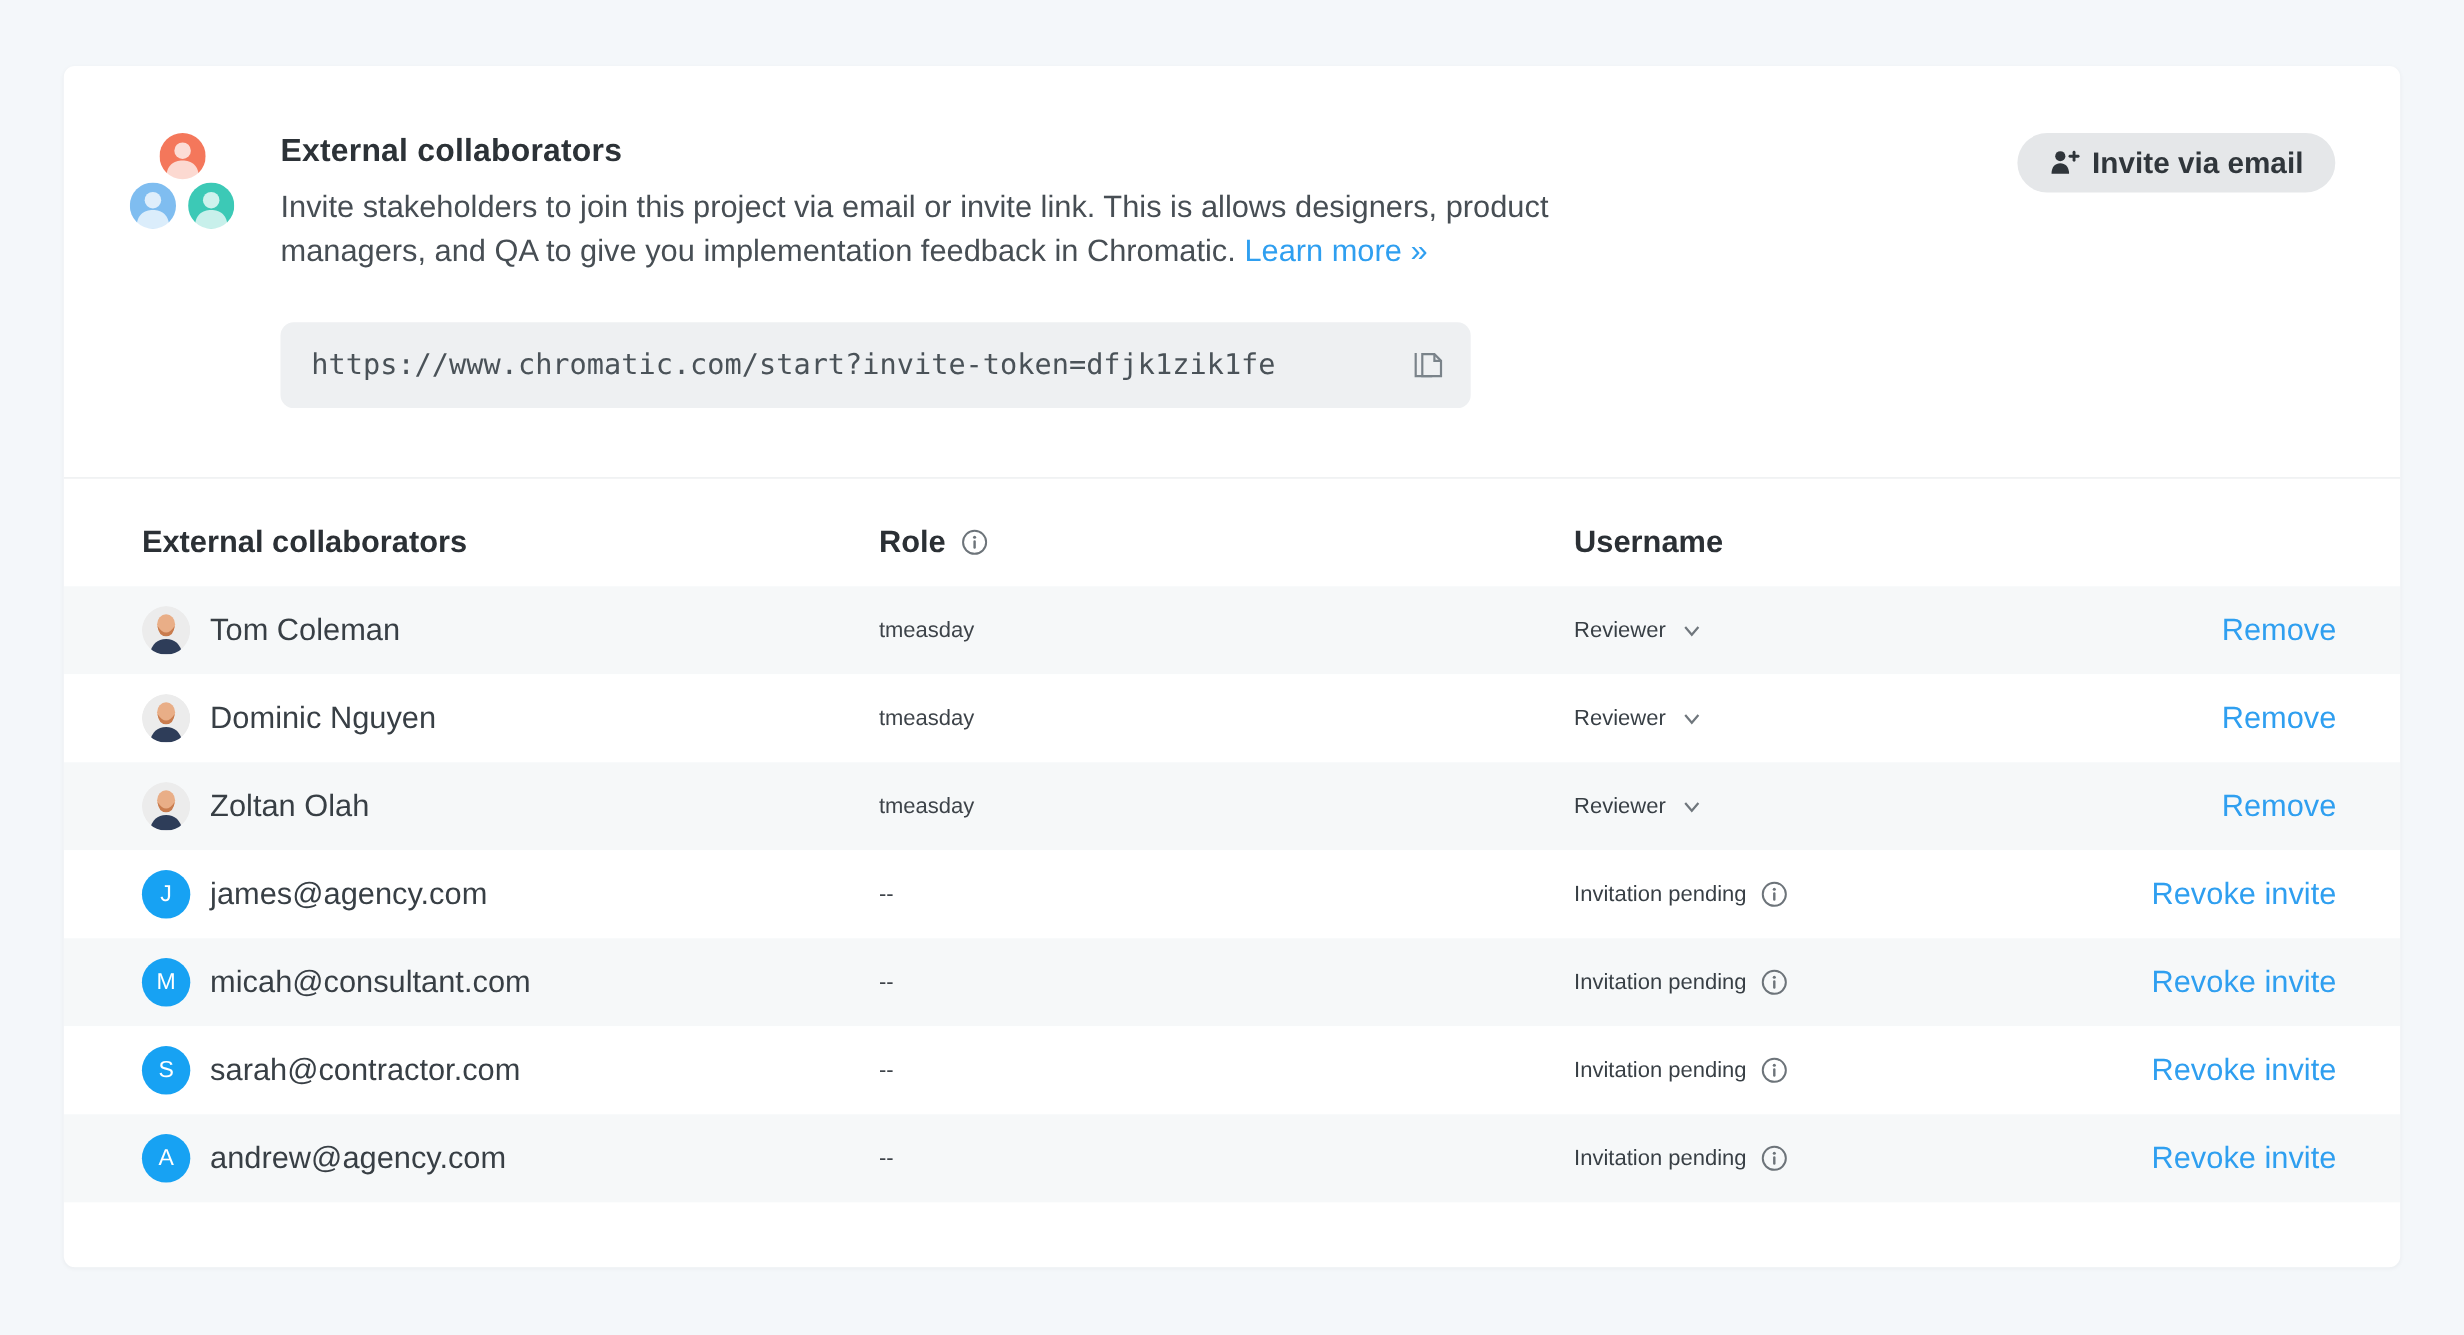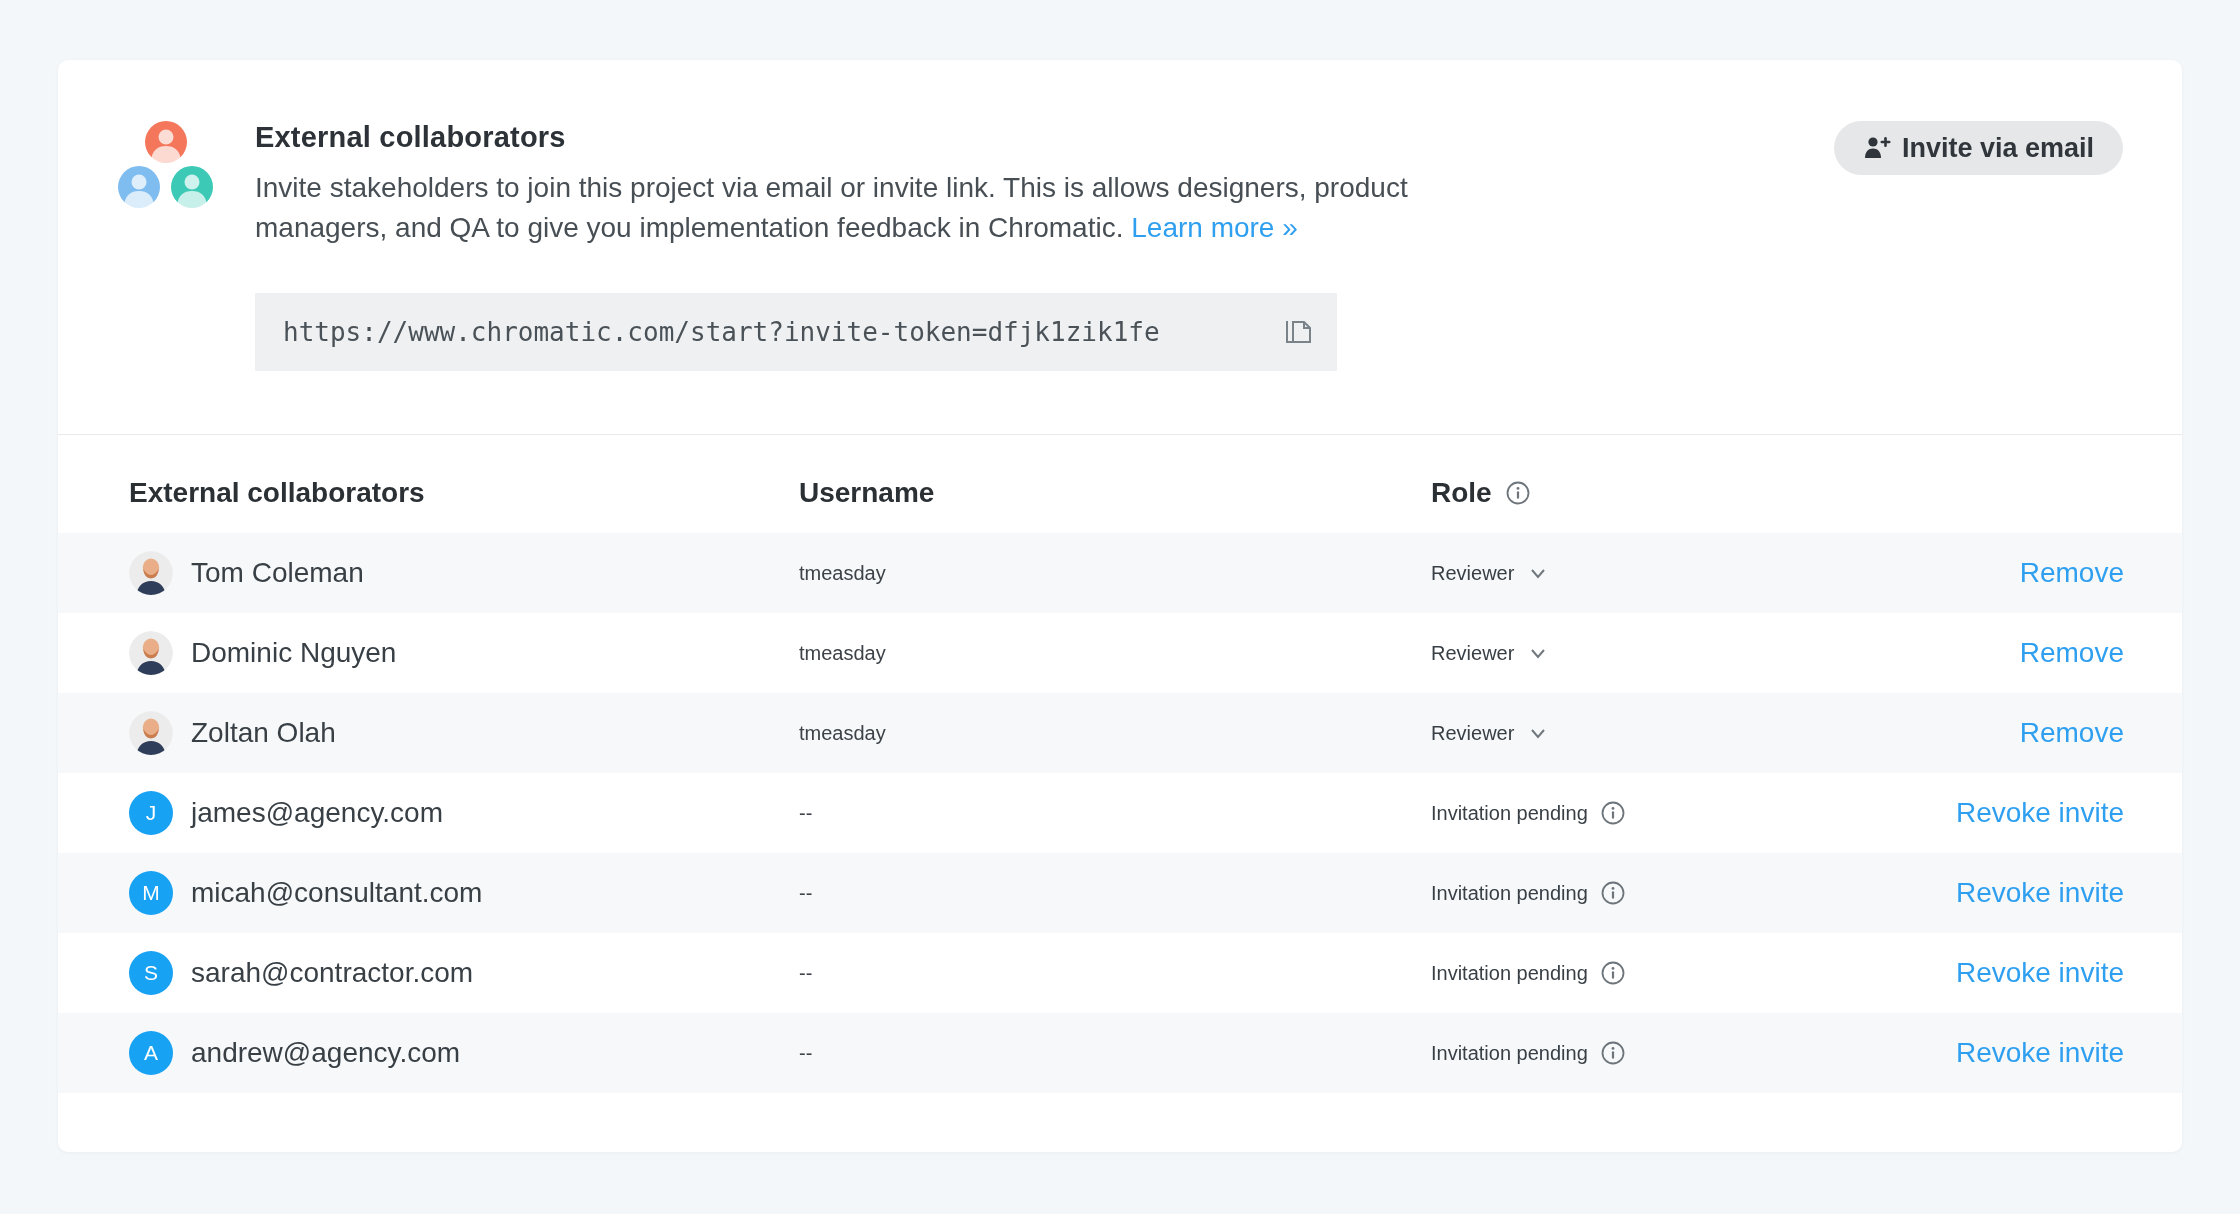--- a/index.html
+++ b/index.html
@@ -54,21 +54,21 @@
     position:absolute;right:59px;top:61px;height:54px;
     display:inline-flex;align-items:center;gap:11px;
     padding:0 29px;border:none;border-radius:27px;
     background:var(--btn-bg);
     font-family:"Liberation Sans", sans-serif;
     font-size:27px;font-weight:700;color:#30363b;cursor:pointer;
   }
   .invite-btn svg{display:block}
   .link-box{
     position:absolute;left:197px;top:233px;width:1082px;height:78px;
-    background:var(--linkbox-bg);border-radius:0;
+    background:var(--linkbox-bg);border-radius:12px;
     display:flex;align-items:center;cursor:text;
   }
   .link-box-text{
     flex:1;padding:0 28px;
     font-family:"DejaVu Sans Mono", monospace;
     font-size:26px;color:#4a5258;white-space:nowrap;overflow:hidden;
   }
   .copy-btn{
     border:none;background:transparent;cursor:pointer;
     padding:0;margin-right:24px;display:flex;align-items:center;
@@ -172,29 +172,29 @@
         </svg>
       </button>
     </div>
 
   </div>
 
   <div class="table">
 
     <div class="trow thead">
       <div class="th">External collaborators</div>
-      <div class="th">Username</div>
       <div class="th">
         <span>Role</span>
         <span class="info-icon">
           <svg width="24" height="24" viewBox="0 0 24 24">
               <use href="#info-glyph"></use>
             </svg>
         </span>
       </div>
+      <div class="th">Username</div>
       <div class="th"></div>
     </div>
 
     <div class="tbody">
 
       <div class="trow">
         <div class="cell-name">
           <span class="avatar">
               <svg viewBox="0 0 44 44">
                 <use href="#photo-face"></use>

